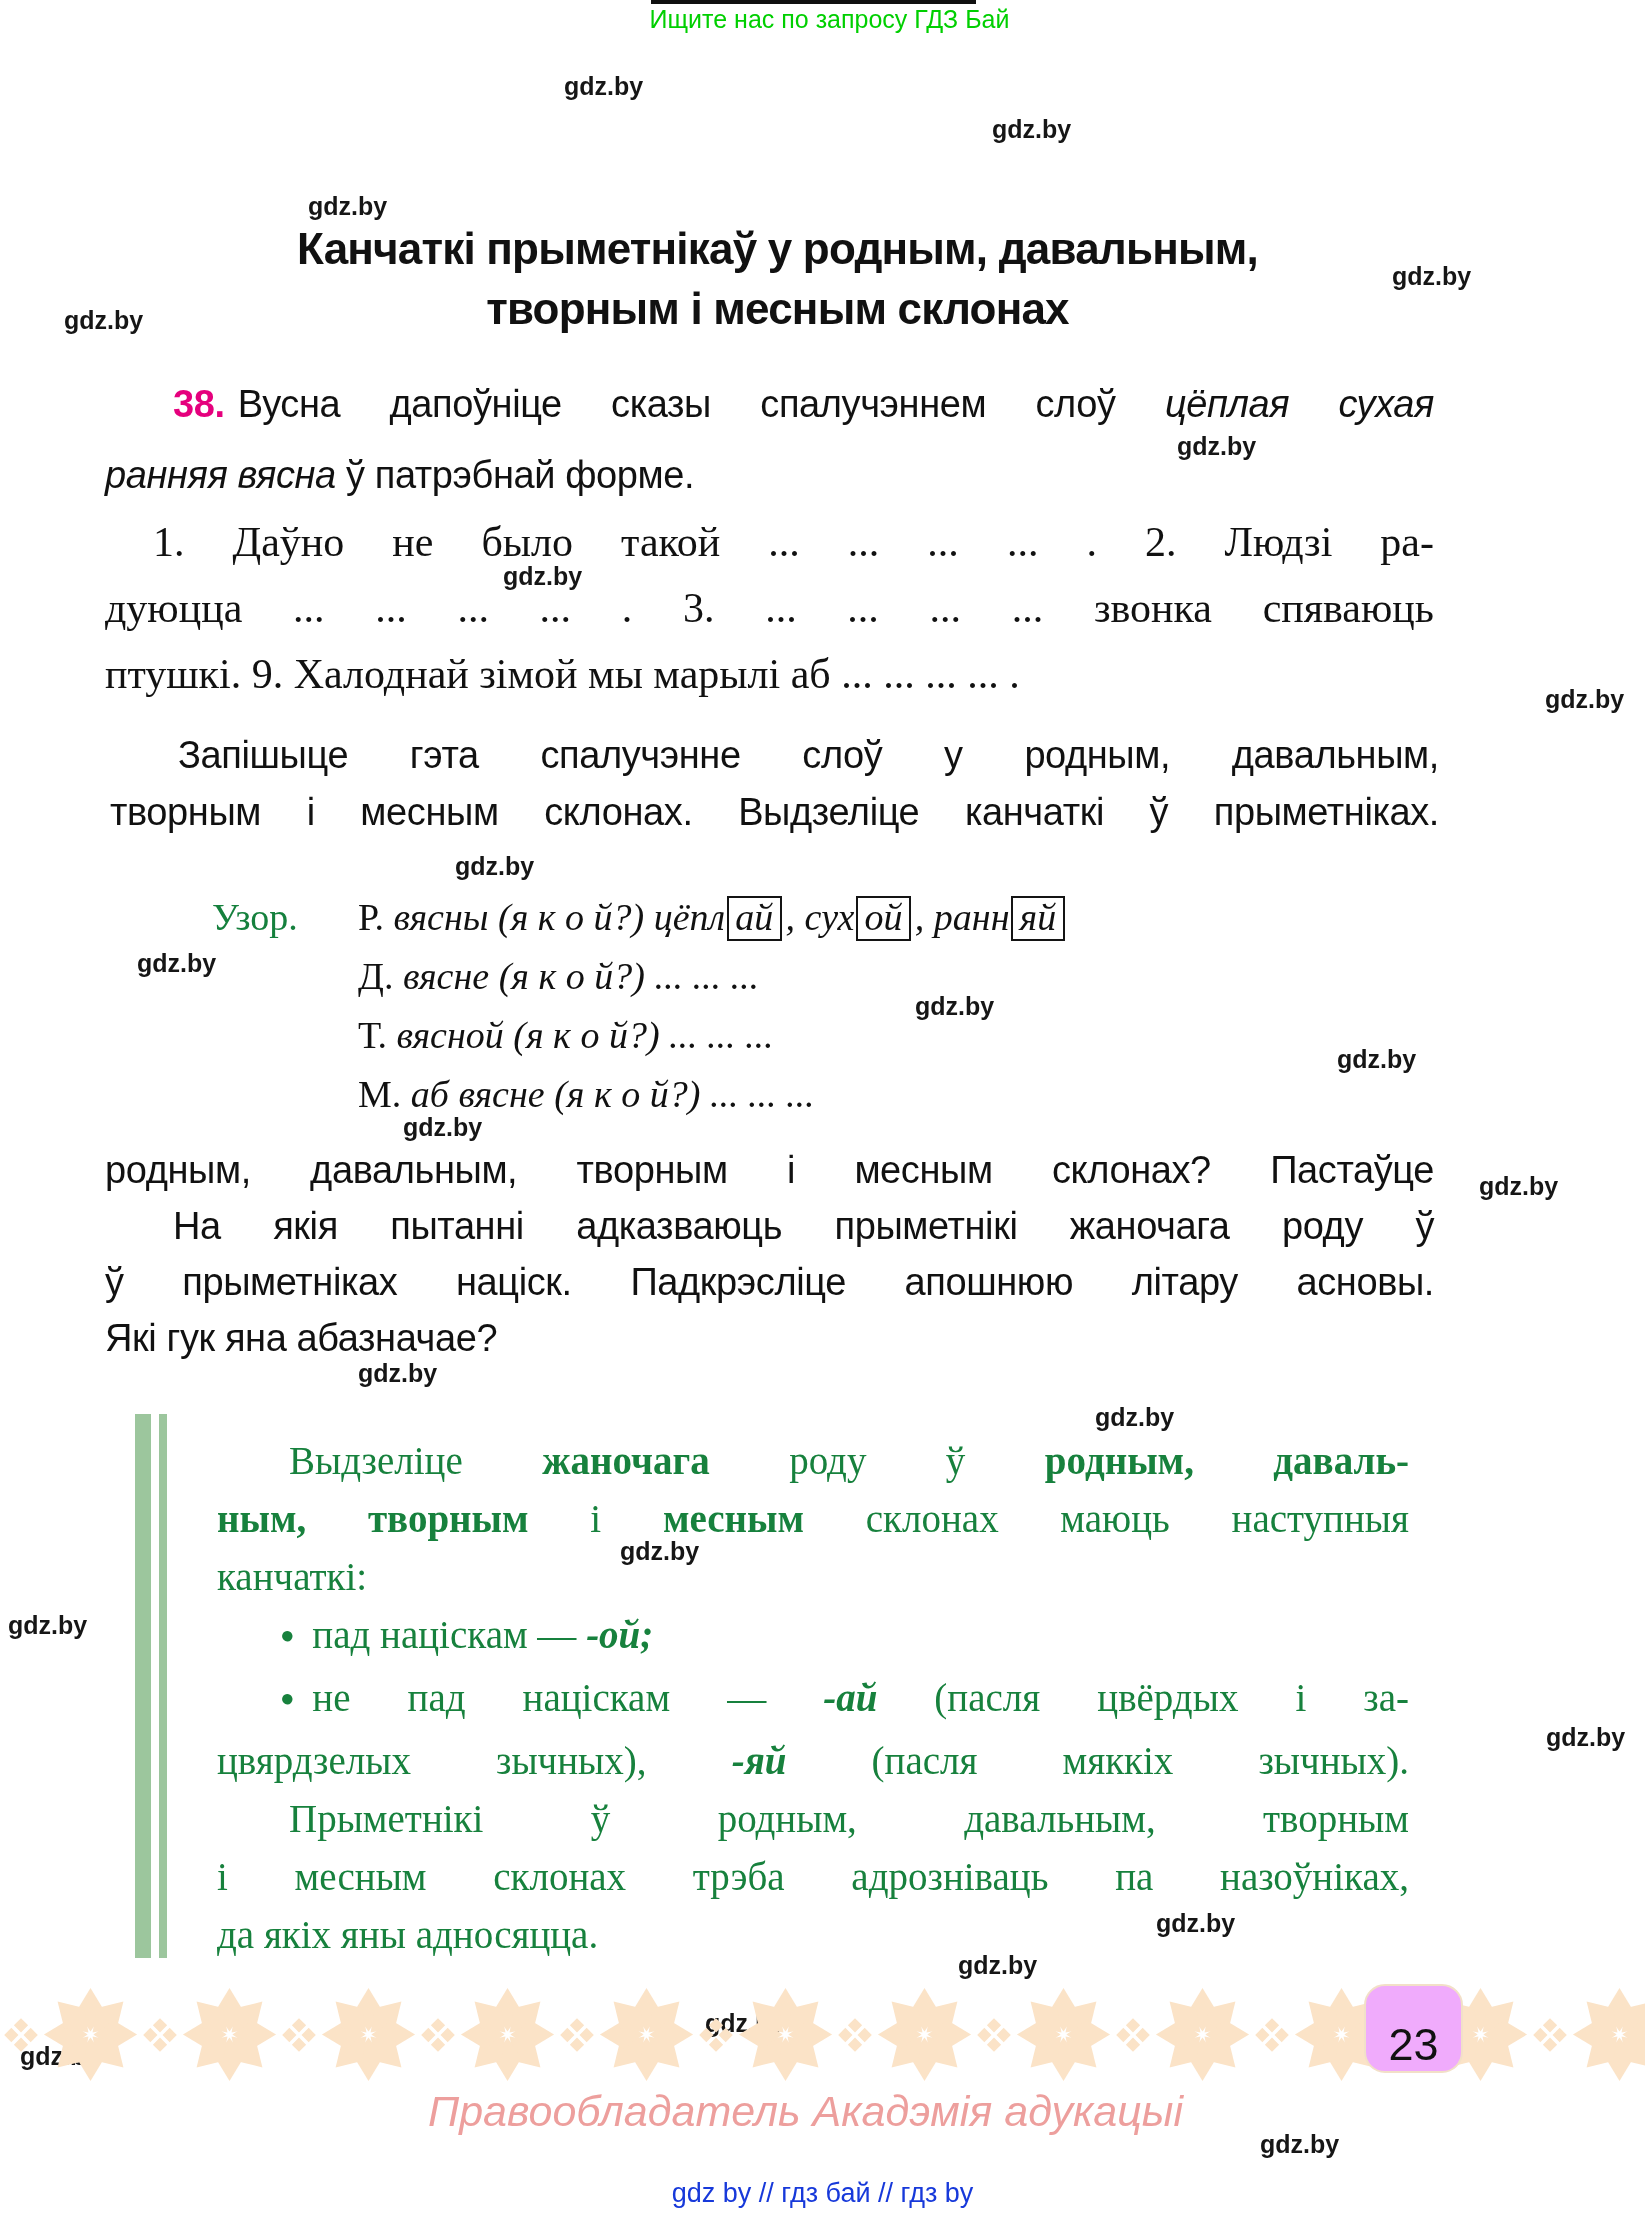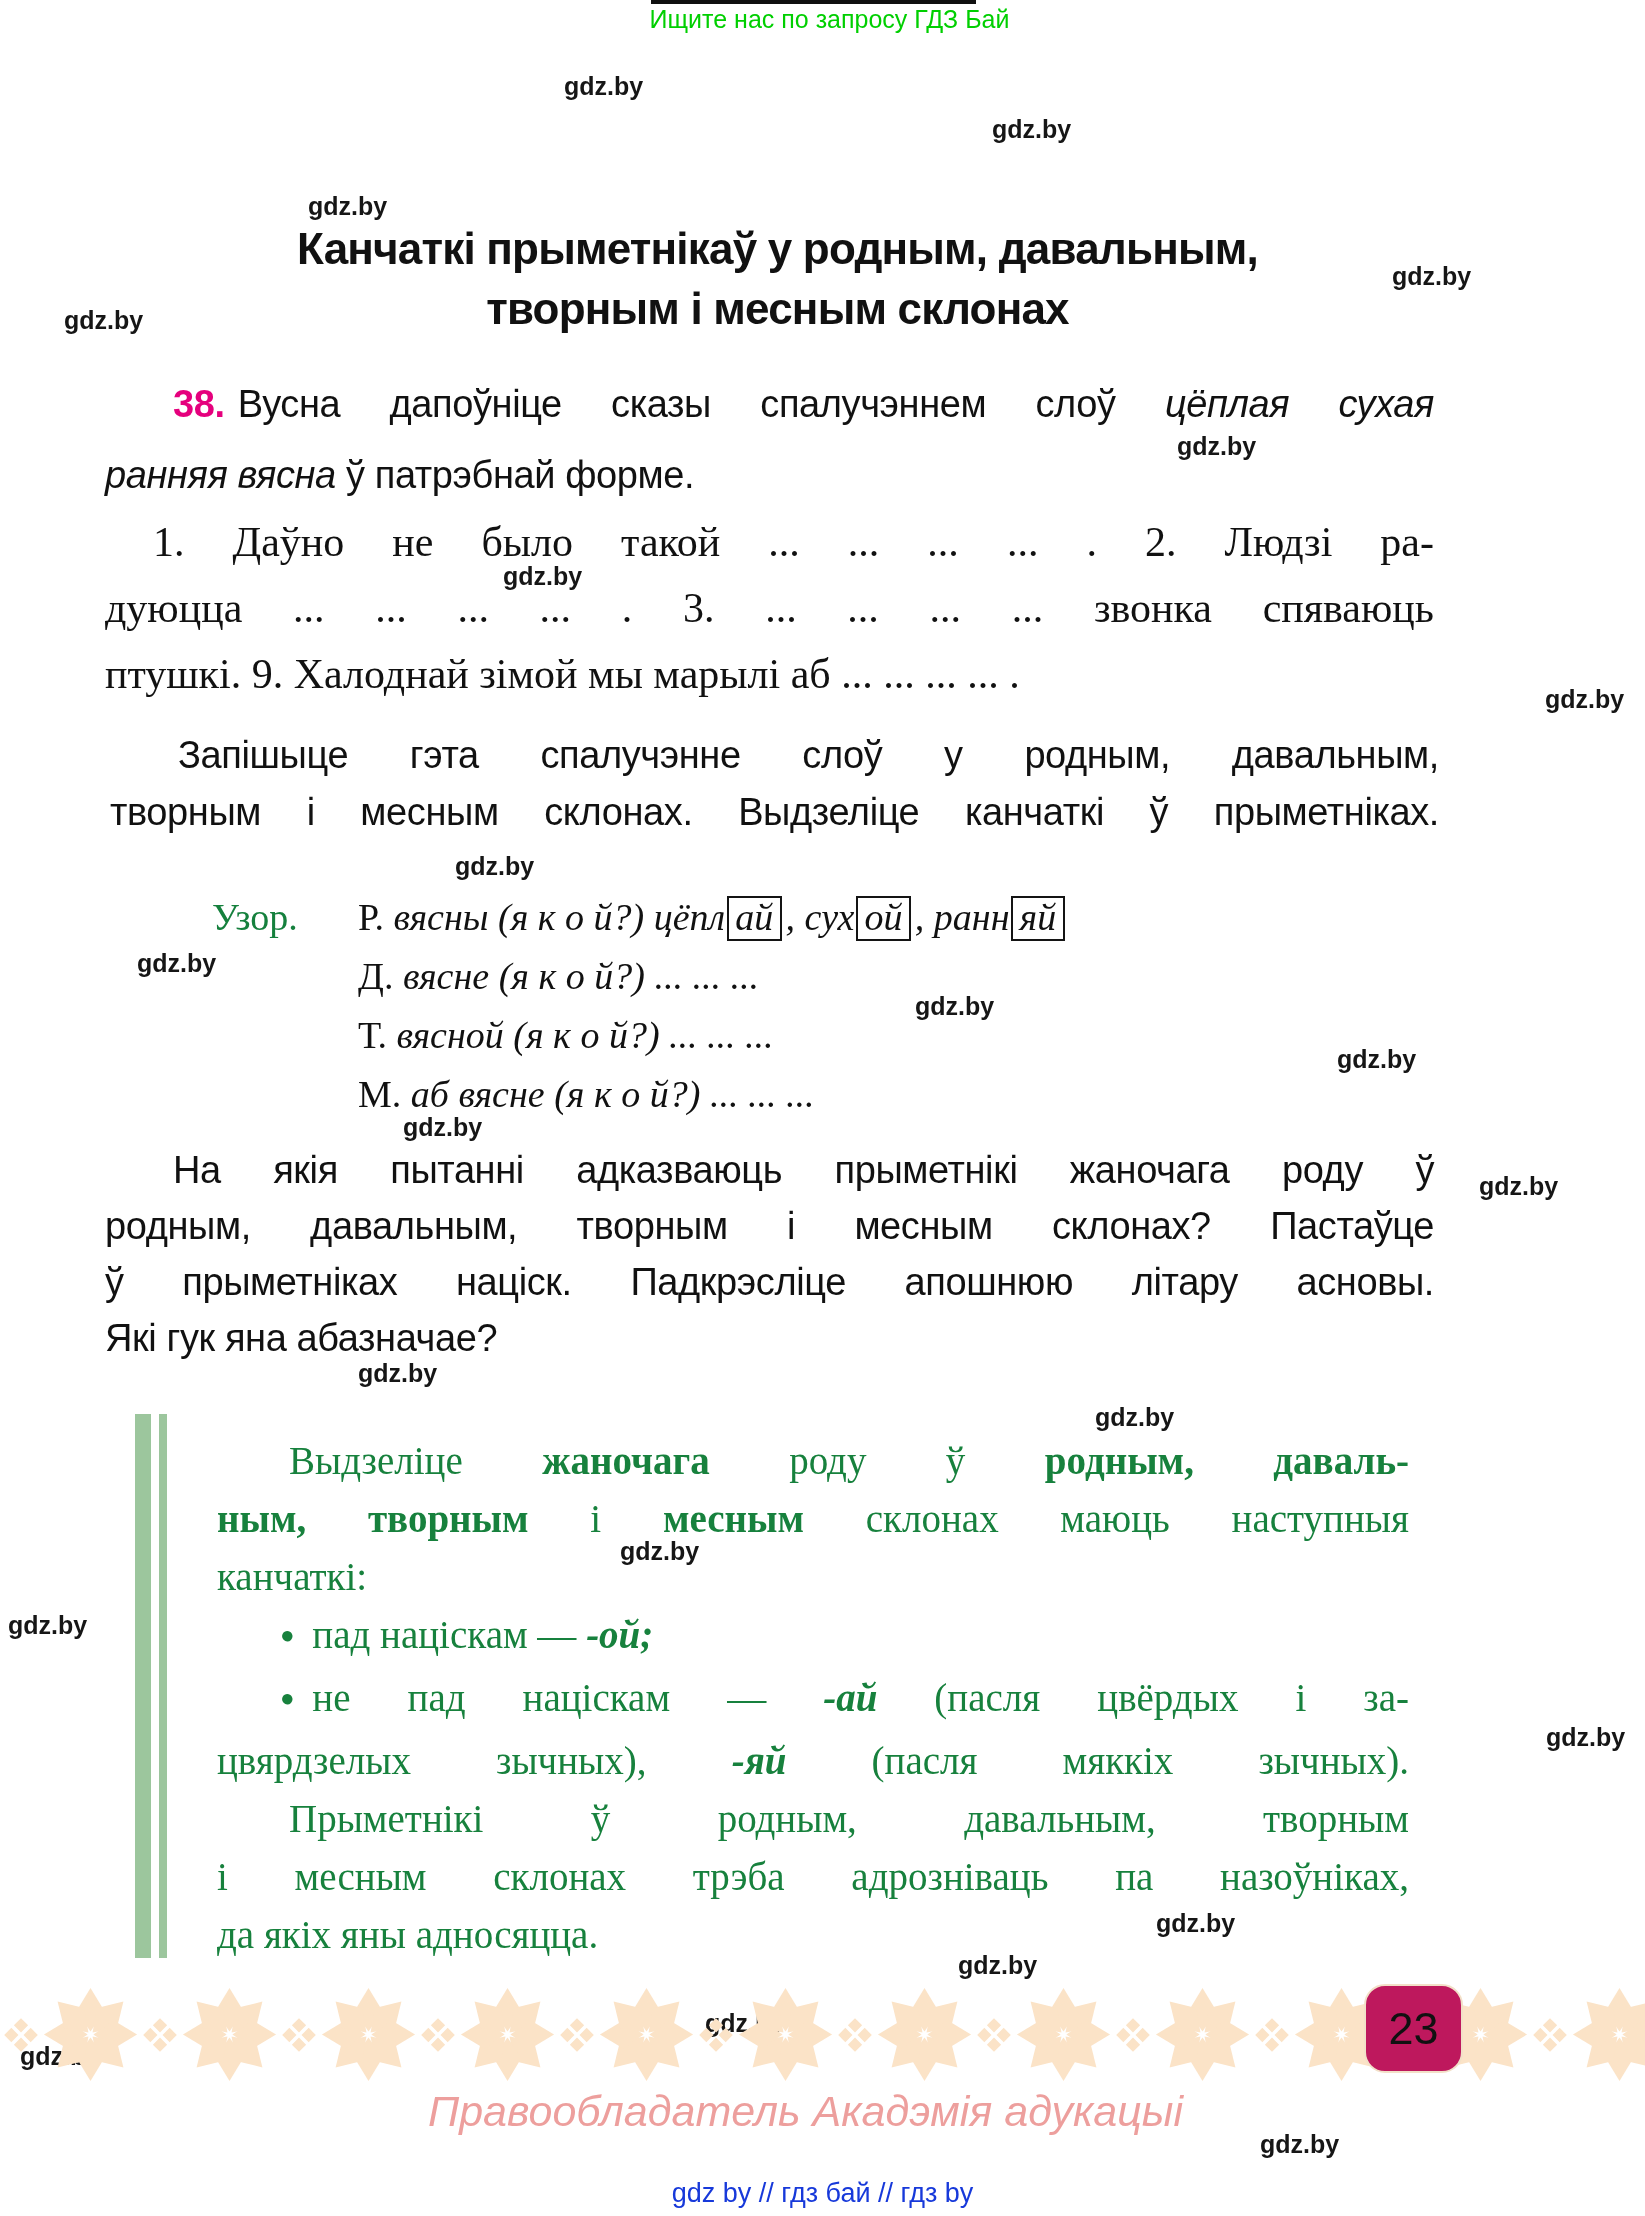--- a/index.html
+++ b/index.html
@@ -40,22 +40,22 @@
   .bi{font-weight:bold;font-style:italic;}
   .case{font-style:normal;}
   .box{font-style:italic;display:inline-block;border:2.4px solid #141414;
       padding:0 6.4px 1.6px;margin:0 4px 0 1.6px;line-height:1.05;}
   .bullet{display:inline-block;margin-right:17.7px;font-size:0.62em;transform:translateY(-4.8px);}
   .num{color:var(--magenta);font-weight:bold;margin-right:13px;
       font-family:"Liberation Sans",sans-serif;}
   #band{position:absolute;top:1983px;left:0;width:1645px;height:103px;
       display:flex;align-items:center;overflow:hidden;}
   #page-badge{position:absolute;top:1984px;left:1364px;width:95px;height:85px;
-      background:#be185d;border:2.4px solid #f2e0c8;border-radius:21px;
-      display:flex;align-items:center;justify-content:center;font-size:45px;color:#111;}
+      background:#f0abfc;border:2.4px solid #f2e0c8;border-radius:21px;
+      display:flex;align-items:flex-end;justify-content:center;font-size:45px;color:#111;}
   #copyright{position:absolute;top:2087px;left:105px;width:1401px;text-align:center;
       font-style:italic;font-size:43px;color:var(--pink);}
   #links{position:absolute;top:2178px;left:0;width:100%;text-align:center;
       font-size:27px;color:var(--blue);}
 </style>
 </head>
 <body>
 
 <div class="page">
   <div id="scan-mark"></div>
@@ -108,22 +108,22 @@
 
   <div id="uzor-label" style="color: #15803d;">Узор.</div>
   <div id="uzor">
       <div class="ln"><span class="case">Р. </span><span class="it">вясны (я к о й?) цёпл</span><span class="box">ай</span><span class="it">, сух</span><span class="box">ой</span><span class="it">, ранн</span><span class="box">яй</span></div>
       <div class="ln"><span class="case">Д. </span><span class="it">вясне (я к о й?) ... ... ...</span></div>
       <div class="ln"><span class="case">Т. </span><span class="it">вясной (я к о й?) ... ... ...</span></div>
       <div class="ln"><span class="case">М. </span><span class="it">аб вясне (я к о й?) ... ... ...</span></div>
     </div>
 
   <div id="questions">
+      <div class="ln just"><span>родным, давальным, творным і месным склонах? Пастаўце</span></div>
       <div class="ln just" style="padding-left: 68px;"><span>На якія пытанні адказваюць прыметнікі жаночага роду ў</span></div>
-      <div class="ln just"><span>родным, давальным, творным і месным склонах? Пастаўце</span></div>
       <div class="ln just"><span>ў прыметніках націск. Падкрэсліце апошнюю літару асновы.</span></div>
       <div class="ln"><span>Які гук яна абазначае?</span></div>
     </div>
 
   <div id="rule-bar-a"></div>
   <div id="rule-bar-b"></div>
   <div id="rule">
       <div class="ln just" style="padding-left: 72px;"><span>Выдзеліце </span><span class="b">жаночага</span><span> роду ў </span><span class="b">родным, даваль-</span></div>
       <div class="ln just"><span class="b">ным, творным</span><span> і </span><span class="b">месным</span><span> склонах маюць наступныя</span></div>
       <div class="ln"><span>канчаткі:</span></div>

